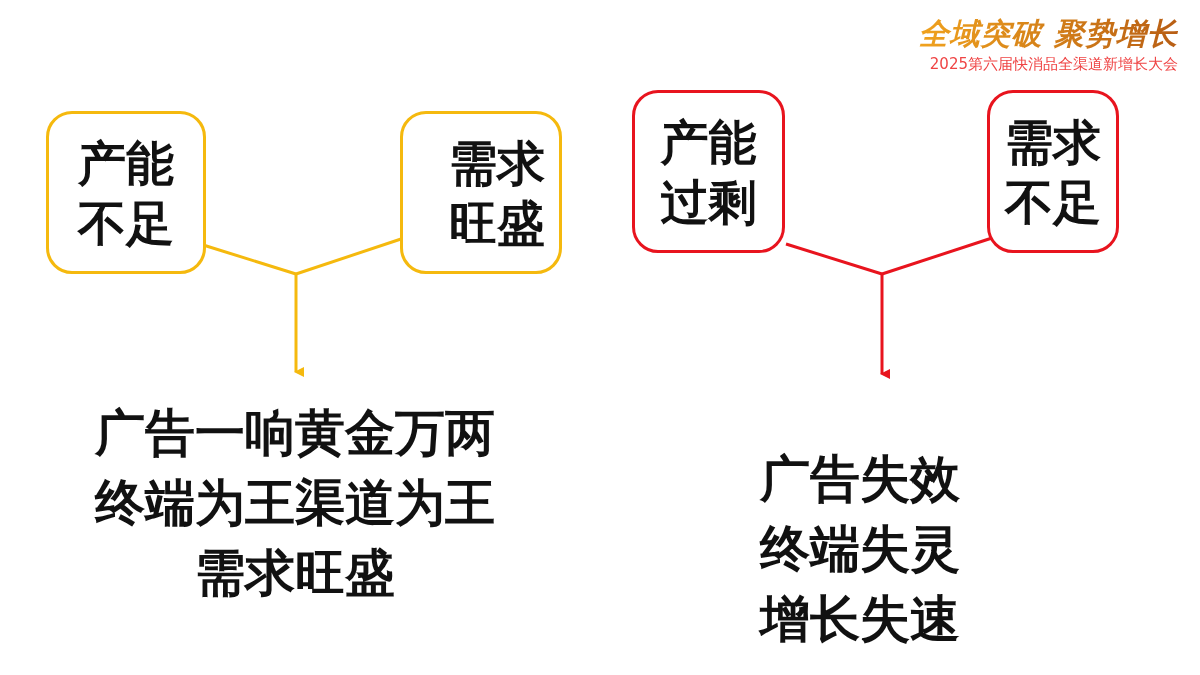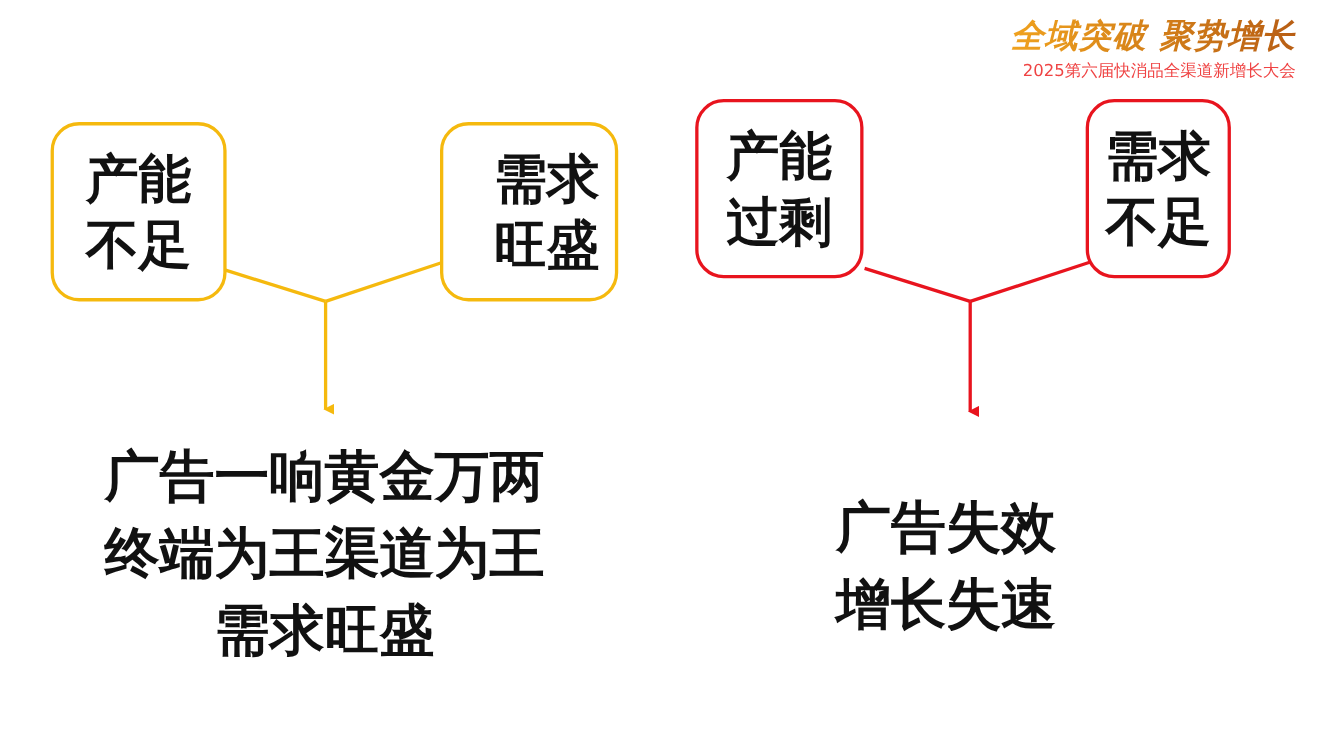--- a/index.html
+++ b/index.html
@@ -61,14 +61,15 @@
 </div>
 
 <div class="result" style="left:40px;top:398px;width:510px;">
   <div>广告一响黄金万两</div>
   <div>终端为王渠道为王</div>
   <div>需求旺盛</div>
 </div>
 
 <div class="result" style="left:730px;top:398px;width:260px;margin-top:46px;">
   <div>广告失效</div>
+  <div>终端失灵</div>
   <div>增长失速</div>
 </div>
 
 </body></html>

